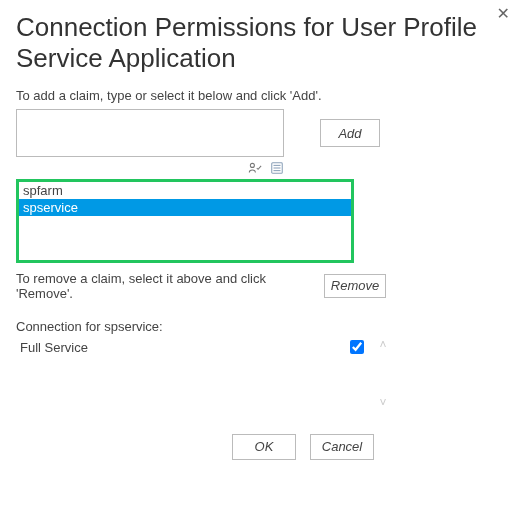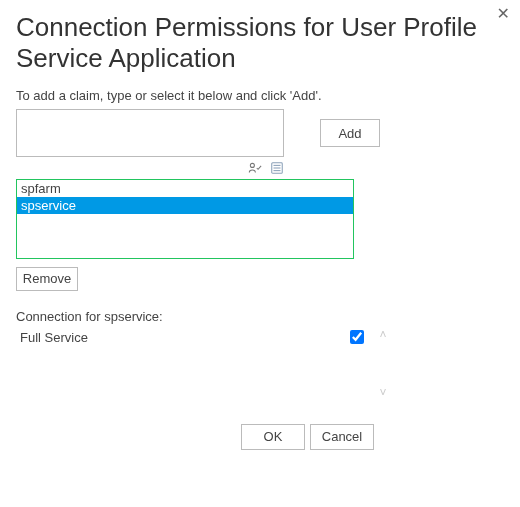--- a/index.html
+++ b/index.html
@@ -52,39 +52,40 @@
     font-size: 13px;
   }
   .add-block { margin-left: 36px; }
   .btn {
     border: 1px solid #bbb;
     background: #fff;
     font-size: 13px;
     color: #444;
     cursor: pointer;
     padding: 0;
+    font-style: italic;
   }
   .btn-add { width: 60px; height: 28px; margin-top: 10px; }
   .icon-row {
     width: 268px;
     text-align: right;
     margin-top: 2px;
   }
   .icon-row span {
     display: inline-block;
     margin-left: 4px;
     color: #777;
     font-size: 13px;
     line-height: 14px;
     cursor: pointer;
   }
   .icon-svg { width:14px; height:14px; vertical-align: middle; }
   .claims-list {
     width: 338px;
-    border: 1px solid #22c55e;
+    border: 3px solid #22c55e;
     margin-top: 4px;
     padding: 0;
   }
   .claims-list .item {
     font-size: 13px;
     padding: 1px 4px;
     cursor: pointer;
     color: #444;
   }
   .claims-list .item.selected {
@@ -131,21 +132,21 @@
     justify-content: space-between;
     align-items: center;
     color: #ccc;
     font-size: 12px;
   }
   .scroll-arrow { cursor: pointer; user-select: none; }
   .bottom-btns {
     display: flex;
     justify-content: flex-end;
     margin-top: 24px;
-    gap: 5px;
+    gap: 14px;
     padding-right: 130px;
   }
   .btn-ok, .btn-cancel { width: 64px; height: 26px; }
 </style>
 </head>
 <body>
 
 <div class="dialog">
 
   <div class="close-x">✕</div>
@@ -180,20 +181,21 @@
     </span>
   </div>
 
   <div class="claims-list">
     <div class="item">spfarm</div>
     <div class="item selected">spservice</div>
     <div class="filler"></div>
   </div>
 
   <div class="remove-area">
+    <div class="txt">To remove a claim, select it above and click 'Remove'.</div>
     <button class="btn btn-remove2">Remove</button>
   </div>
 
   <div class="perm-label">
     <span>Connection for </span><span>spservice</span><span>:</span>
   </div>
 
   <div class="perm-area">
     <div class="perm-box">
       <div class="perm-item">

